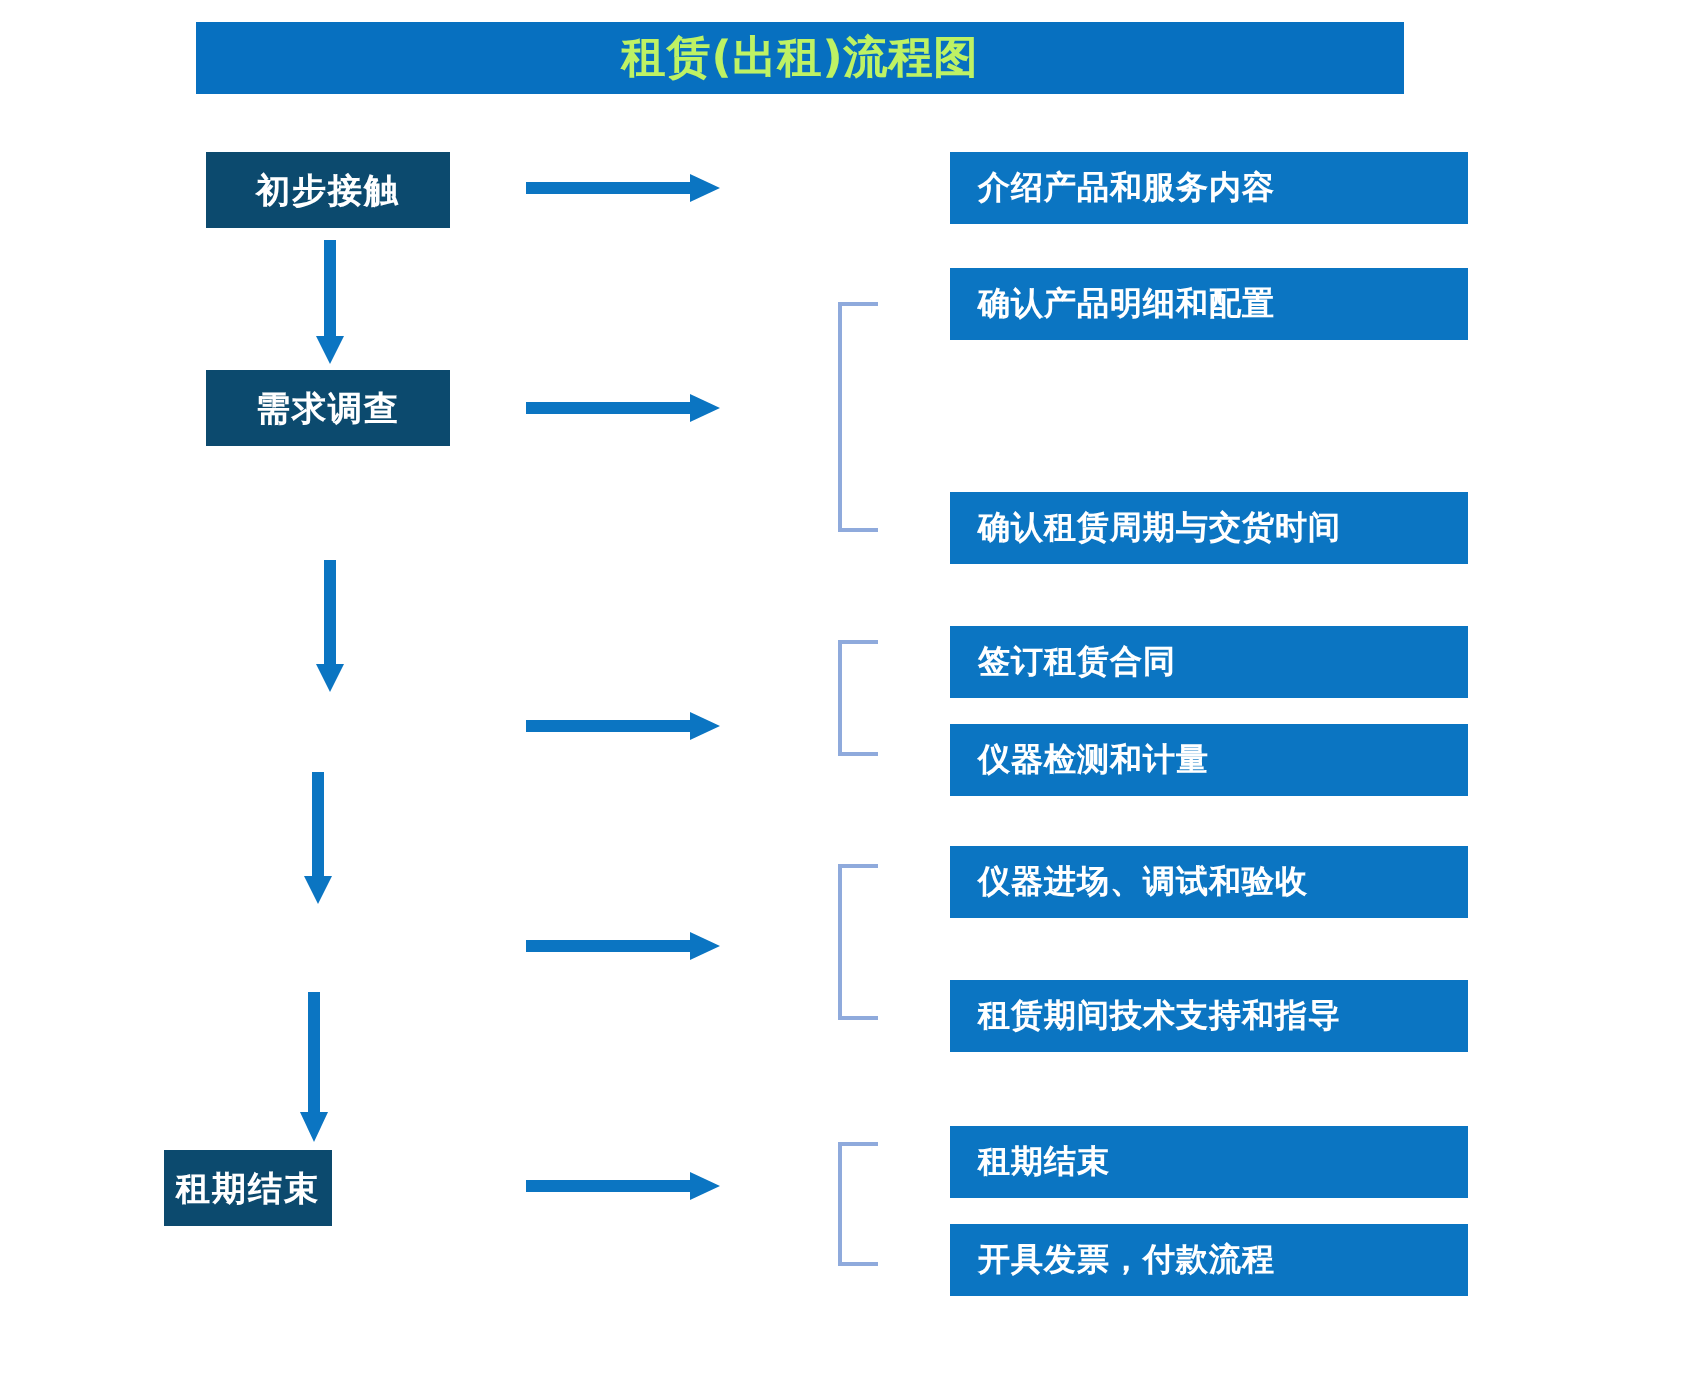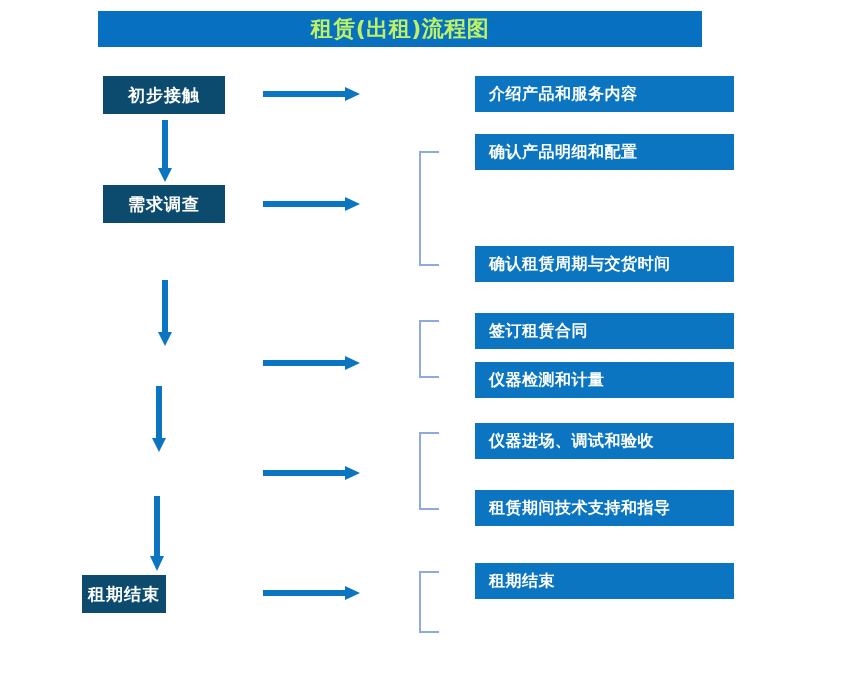--- a/index.html
+++ b/index.html
@@ -190,14 +190,15 @@
   <div class="detail-box" style="top:246px;">确认租赁周期与交货时间</div>
 
   <div class="detail-box" style="top:362px;">仪器检测和计量</div>
 
   <div class="detail-box" style="top:423px;">仪器进场、调试和验收</div>
 
   <div class="detail-box" style="top:490px;">租赁期间技术支持和指导</div>
 
   <div class="detail-box" style="top:563px;">租期结束</div>
 
+  <div class="detail-box" style="top:612px;">开具发票，付款流程</div>
 
 </div>
 
 </body></html>

